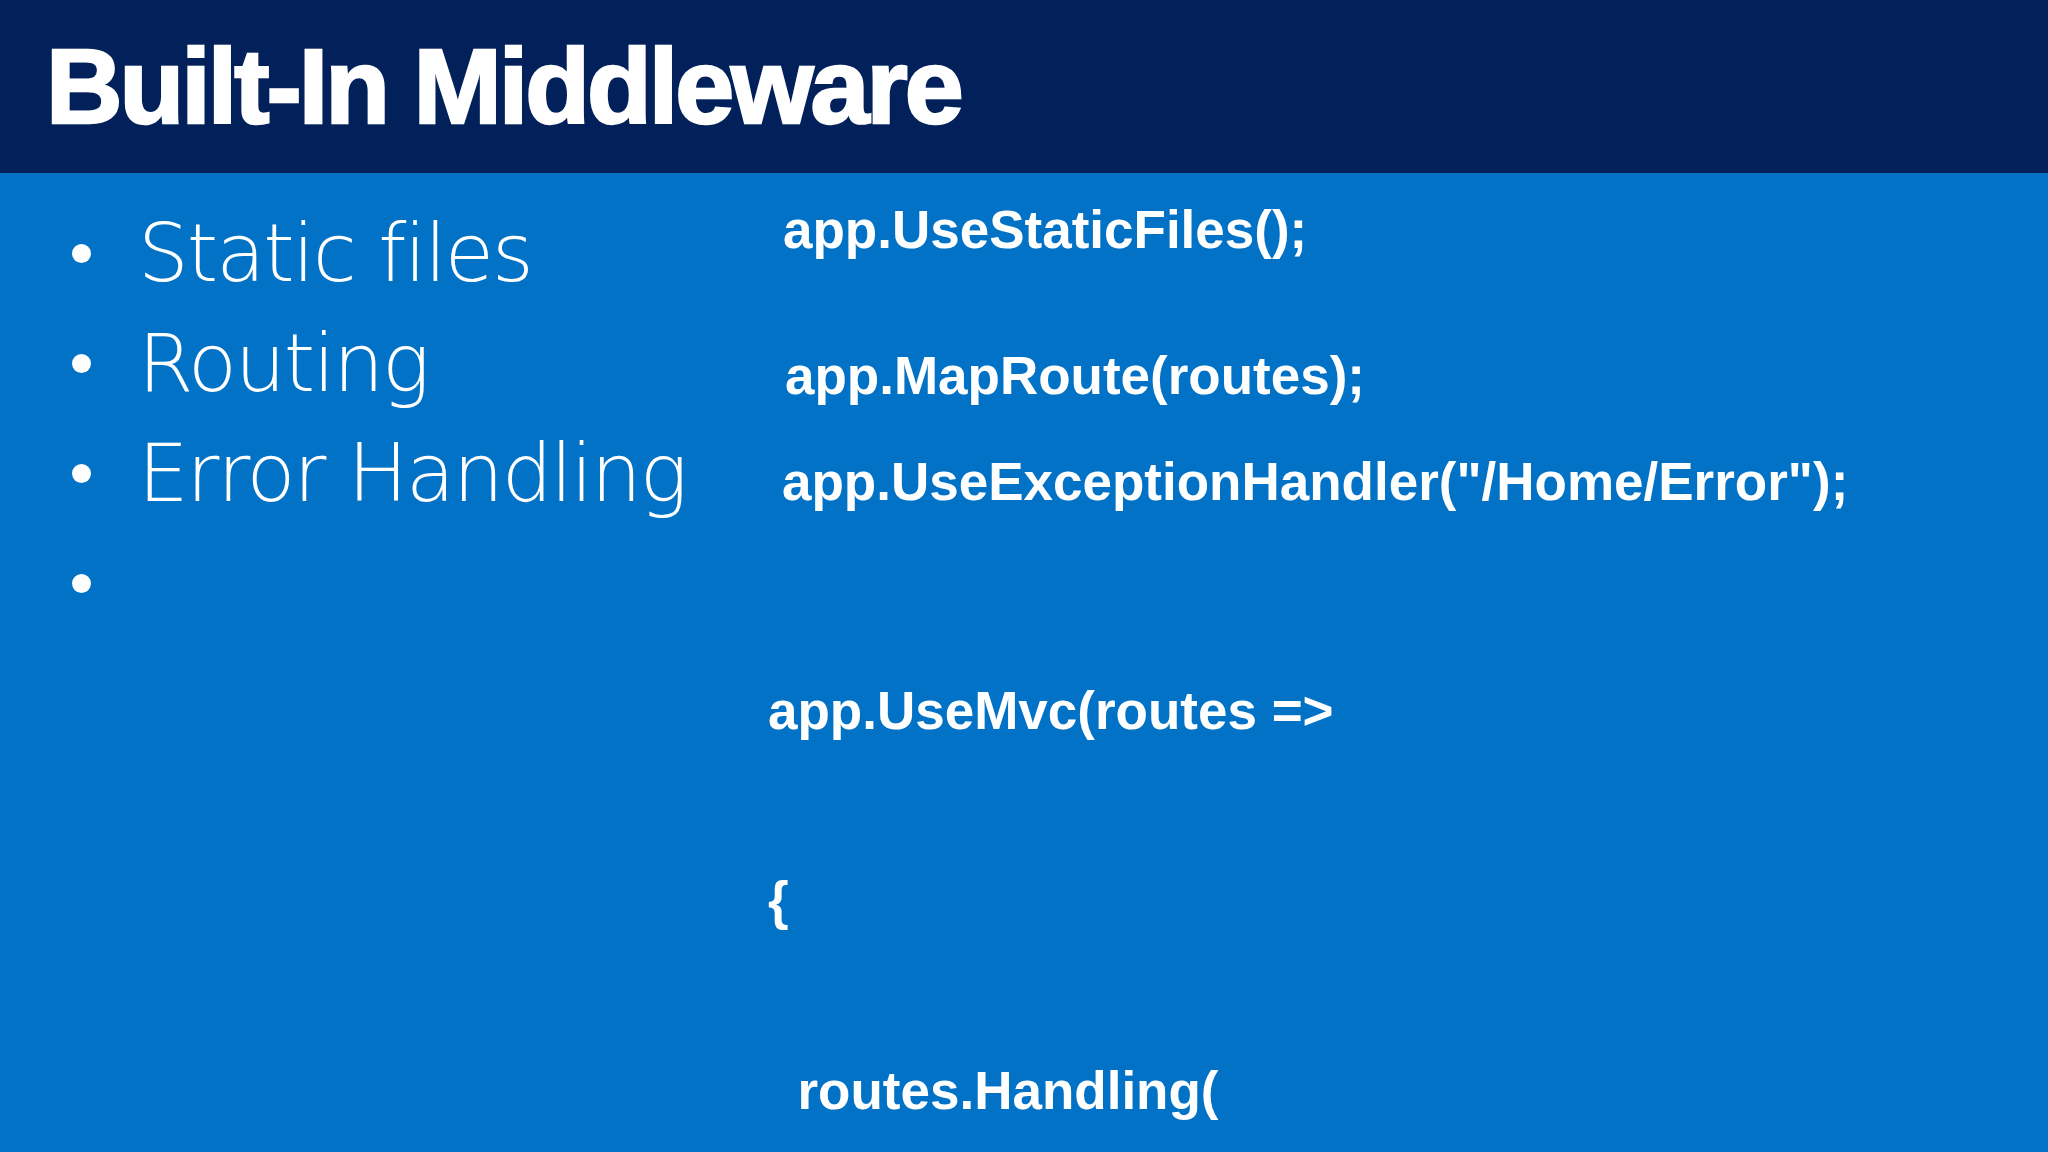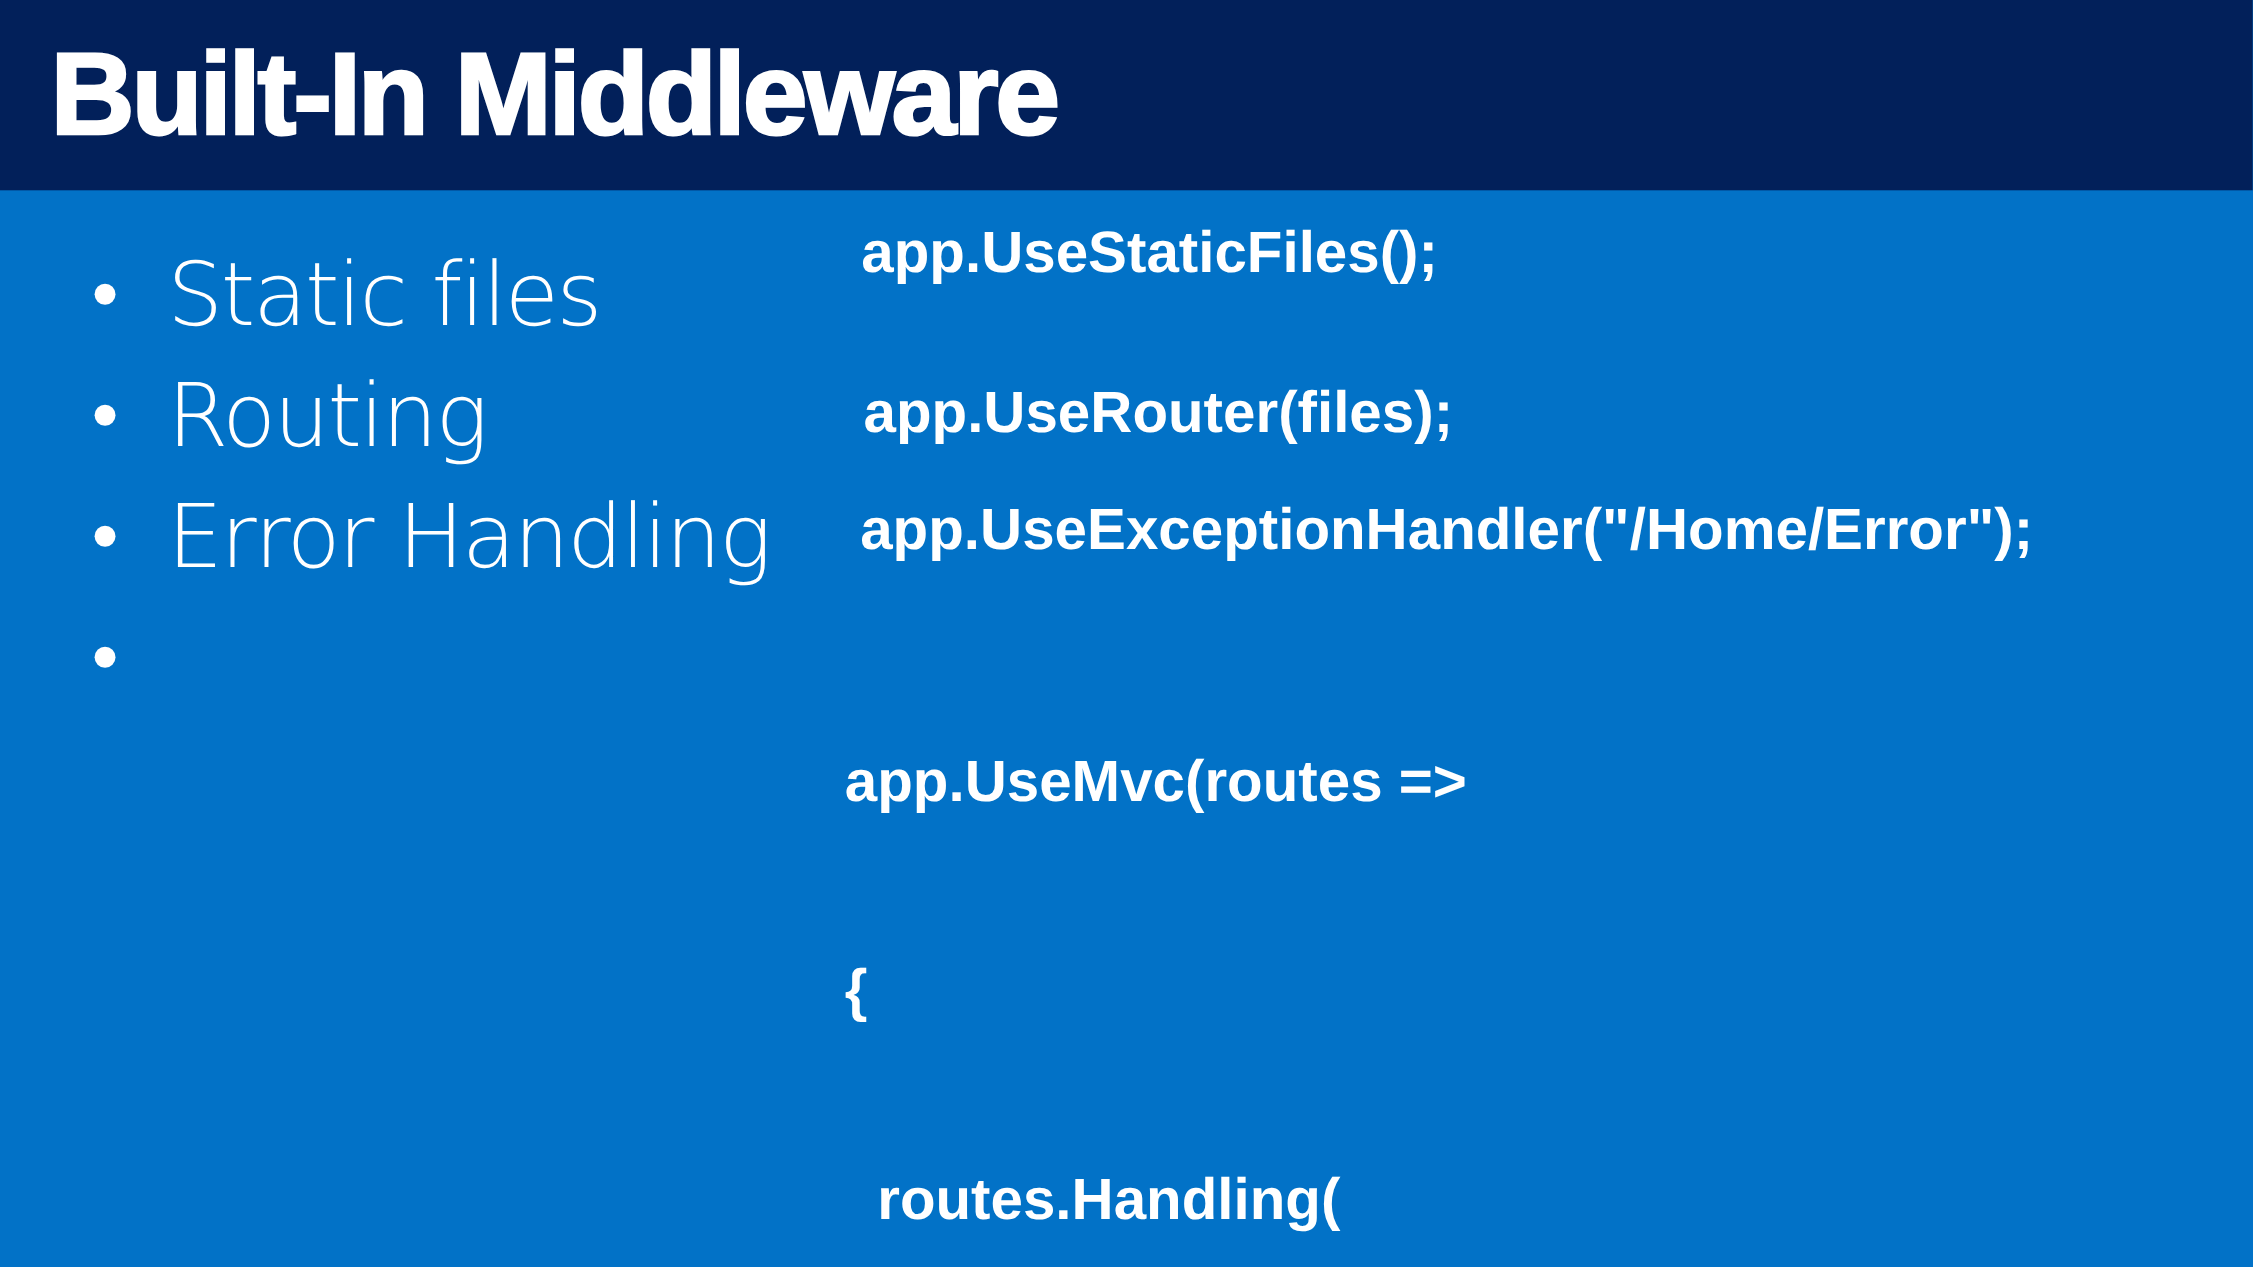--- a/index.html
+++ b/index.html
@@ -26,21 +26,21 @@
     margin:0 0 0 46px;
     color:var(--text);
     font-size:106px;
     font-weight:900;
     letter-spacing:-3px;
     -webkit-text-stroke:2.5px var(--text);
     white-space:nowrap;
   }
   .bullets{
     position:absolute;left:72px;top:198px;
-    margin:14px;padding:0;list-style:none;
+    margin:0;padding:0;list-style:none;
   }
   .bullet-item{
     display:flex;align-items:center;height:110px;
   }
   .dot{
     width:19px;height:19px;border-radius:50%;
     background:var(--text);
     margin-right:47px;flex:0 0 auto;
   }
   .bullet-label{
@@ -92,21 +92,21 @@
       <li class="bullet-item">
         <span class="dot"></span>
         <span class="bullet-label">Error Handling</span>
       </li>
       <li class="bullet-item">
         <span class="dot"></span>
       </li>
     </ul>
 
     <div class="code-line line1">app.UseStaticFiles();</div>
-    <div class="code-line line2">app.UseRouter(files);</div>
+    <div class="code-line line2">app.MapRoute(routes);</div>
     <div class="code-line line3">app.UseExceptionHandler("/Home/Error");</div>
 
     <div class="code-block">
       <div class="block-line">app.UseMvc(routes =&gt;</div>
       <div class="block-line">{</div>
       <div class="block-line">  routes.Handling(</div>
       
       
       
       

